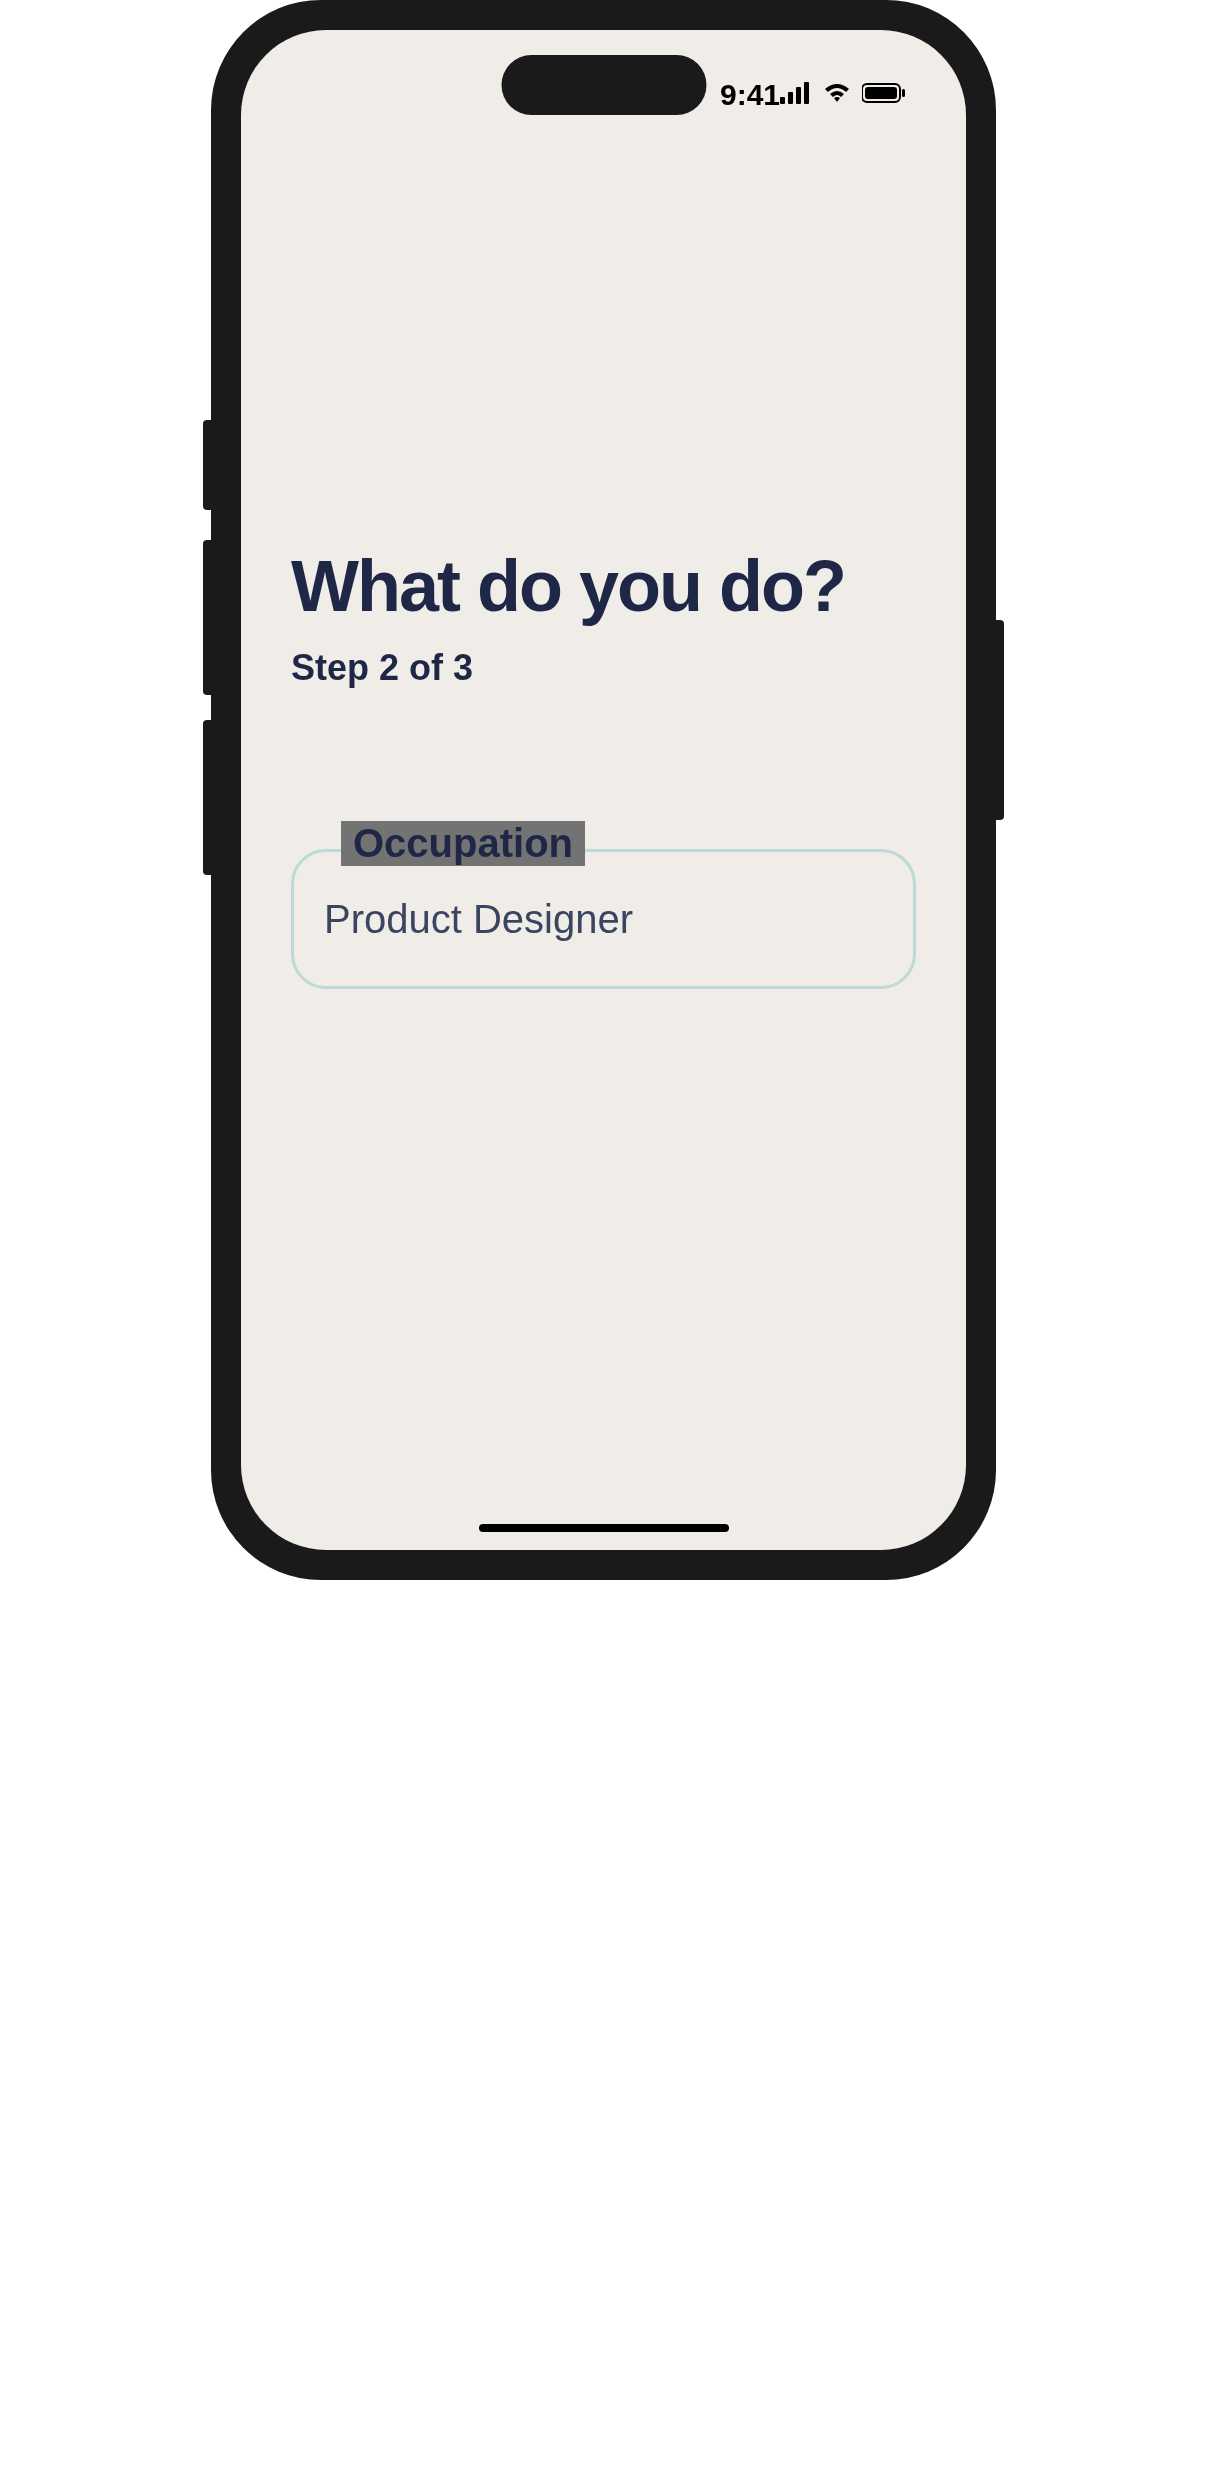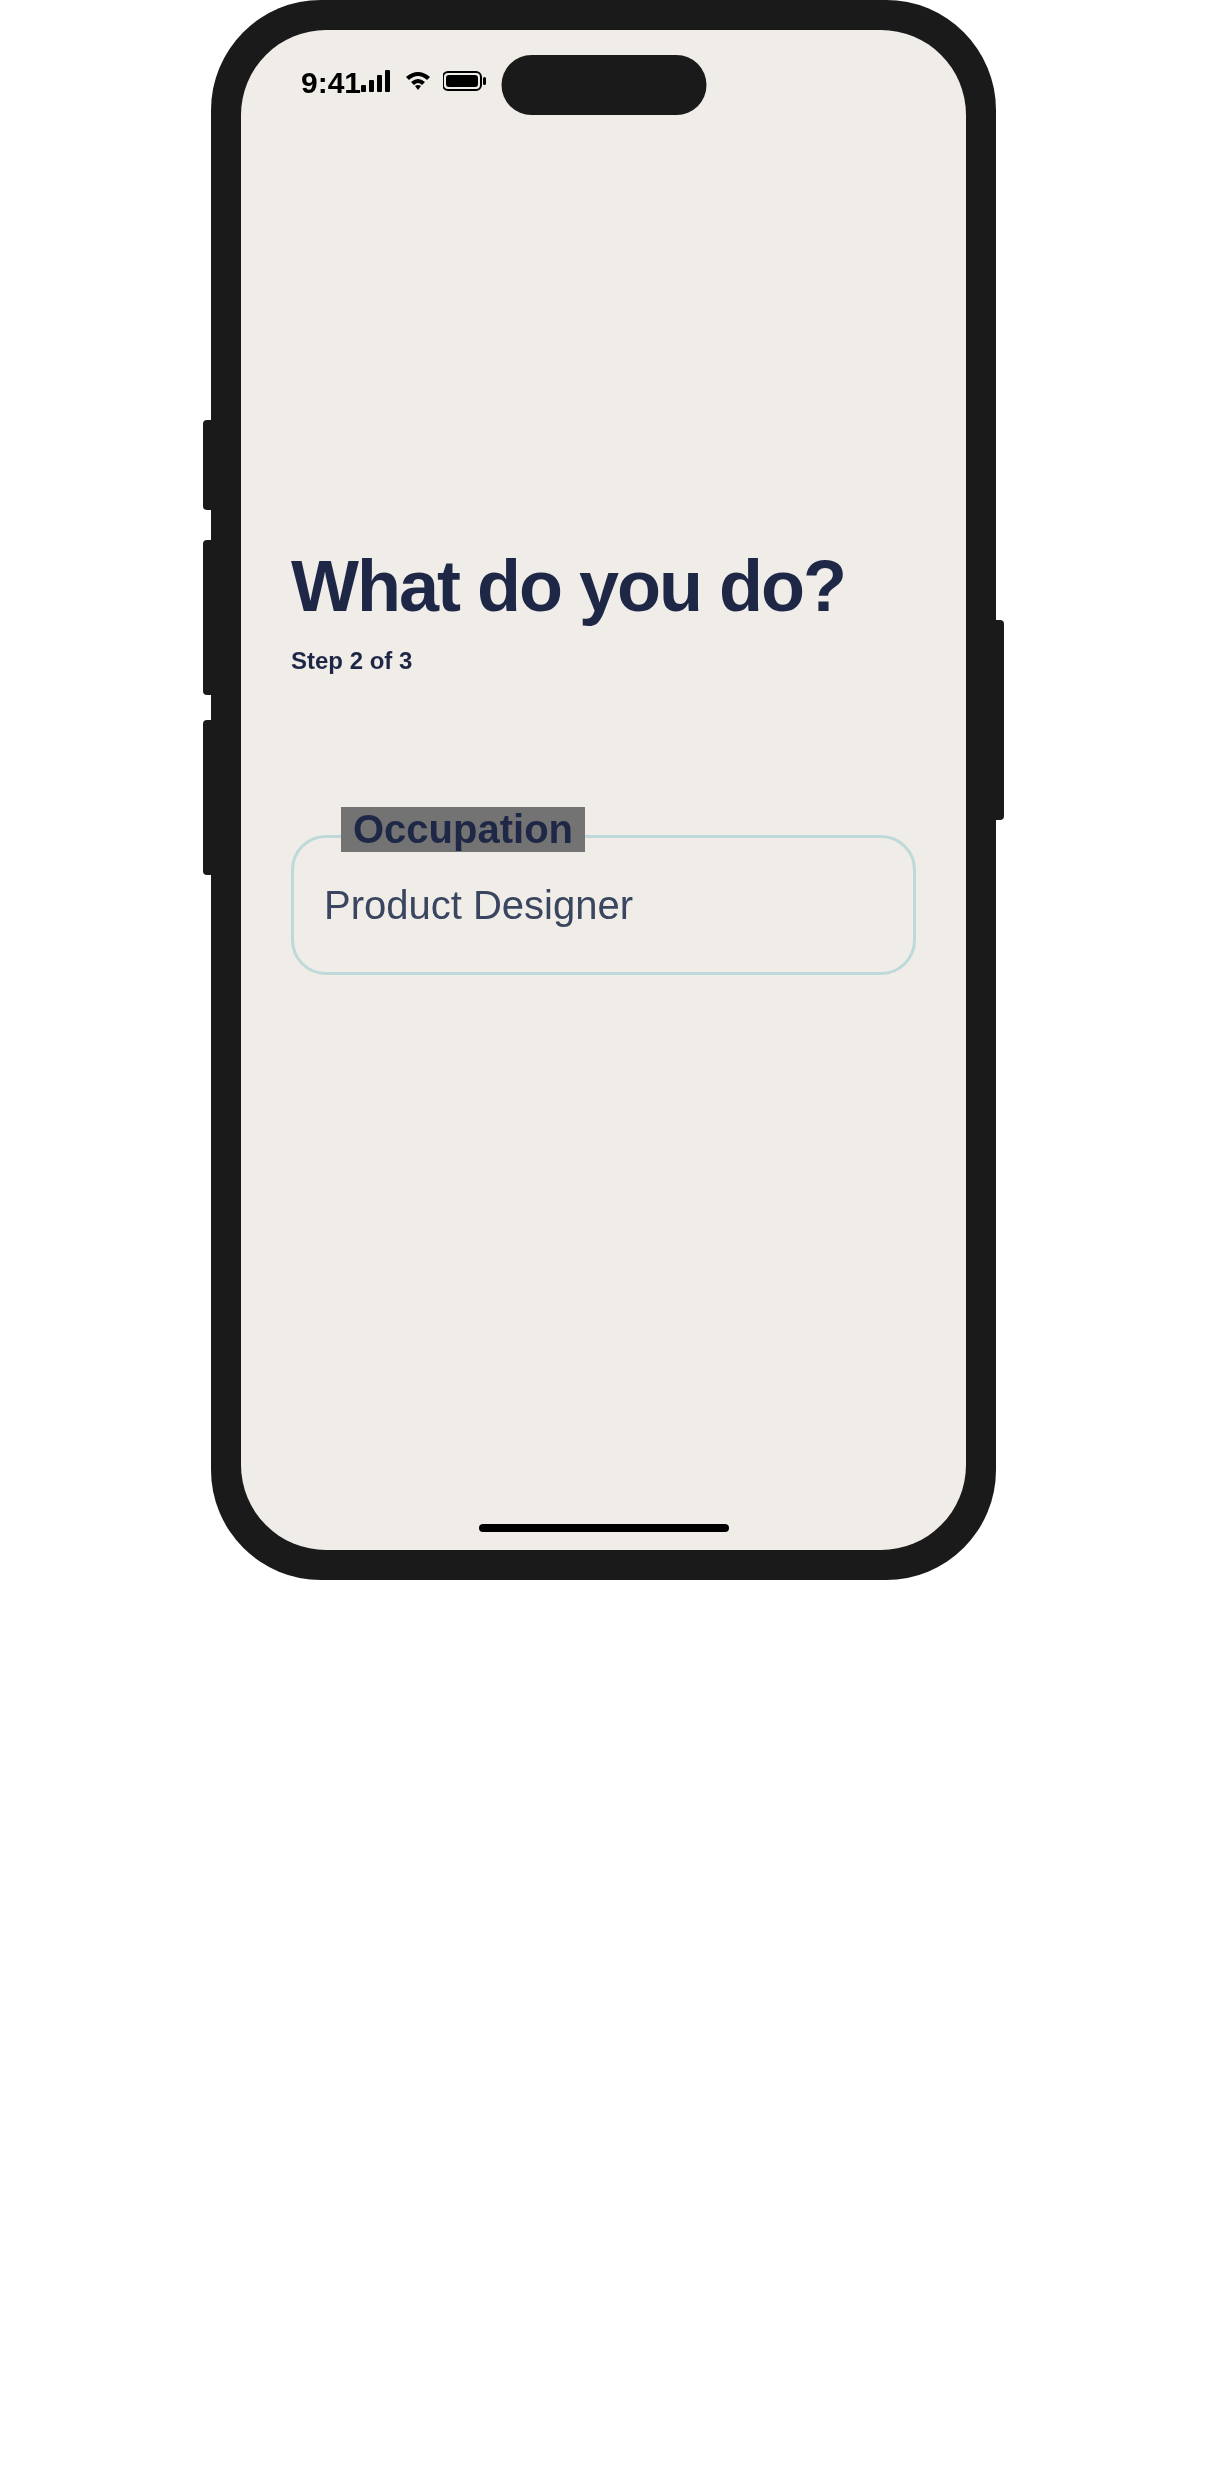--- a/index.html
+++ b/index.html
@@ -85,26 +85,26 @@
       transform: translateX(-50%);
       width: 205px;
       height: 60px;
       background: #1a1a1a;
       border-radius: 35px;
       z-index: 10;
     }
     
     .status-bar {
       position: absolute;
-      top: 0;
+      top: 12px;
       left: 0;
       right: 0;
       height: 100px;
       display: flex;
-      justify-content: flex-start;
+      justify-content: flex-end;
       align-items: center;
       padding: 0 60px;
       z-index: 5;
     }
     
     .status-time {
       font-size: 30px;
       font-weight: 700;
       color: #000;
       margin-top: 5px;
@@ -127,21 +127,21 @@
     
     .title {
       font-size: 72px;
       font-weight: 800;
       color: #1e2846;
       letter-spacing: -2px;
       line-height: 1;
     }
     
     .step-text {
-      font-size: 24px;
+      font-size: 36px;
       font-weight: 700;
       color: #1e2846;
       margin-top: 25px;
     }
     
     .field-wrapper {
       position: relative;
       margin-top: 160px;
     }
     

